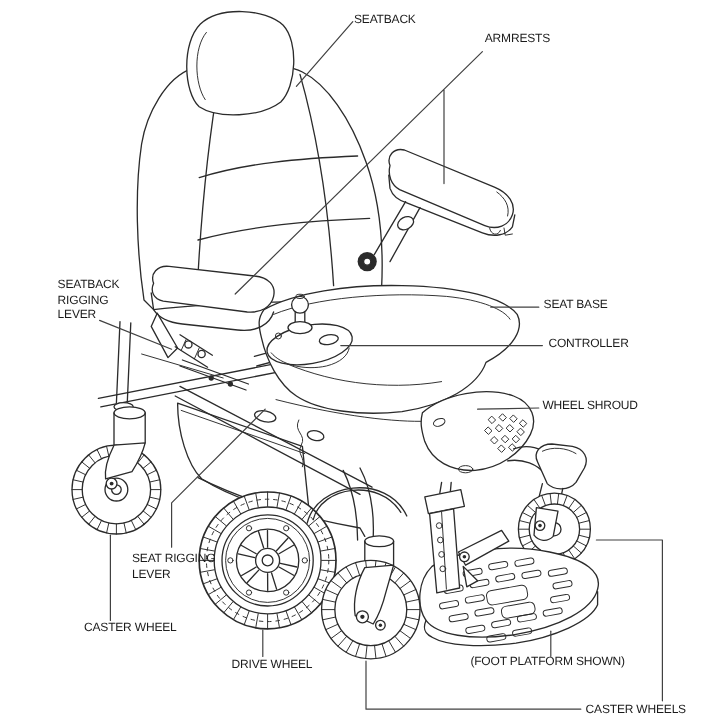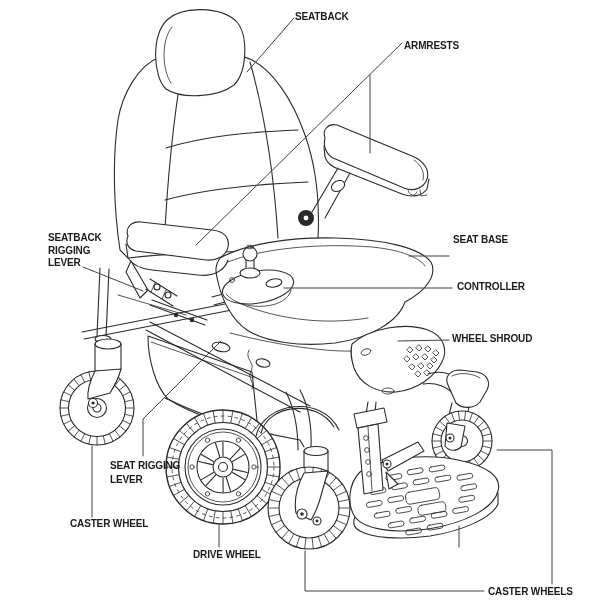--- a/index.html
+++ b/index.html
@@ -1,19 +1,19 @@
 <!DOCTYPE html>
 <html><head>
 <meta charset="utf-8">
 <style>
   html,body{margin:0;padding:0}
   body{width:600px;height:600px;position:relative;background:#ffffff;overflow:hidden;
        font-family:"Liberation Sans","DejaVu Sans",sans-serif}
   #art{position:absolute;left:0;top:0}
-  .label{position:absolute;font-size:10px;font-weight:700;color:#1b1b1b;
+  .label{position:absolute;font-size:10px;font-weight:400;color:#1b1b1b;
          letter-spacing:-0.15px;white-space:nowrap;line-height:12.5px}
   .lh14{line-height:14px}
   svg .w{fill:#ffffff}
   svg .d{fill:#2b2b2b;stroke:none}
   svg .t{stroke-width:.8}
   svg .lead{stroke:#414141;stroke-width:1;fill:none}
 </style>
 </head>
 <body>
 
@@ -369,30 +369,31 @@
       <path d="M 221,341 L 143,419 L 143,456"></path>
       <path d="M 92,446 L 92,517"></path>
       <path d="M 219,525 L 219,547"></path>
       <path d="M 459,526 L 459,547"></path>
       <path d="M 305,551 L 305,591 L 484,591 M 497,450 L 552,450 L 552,584"></path>
     </g>
   </g>
 </svg>
 
 <div class="label" style="left:295px;top:11px">SEATBACK</div>
-<div class="label" style="left:404px;top:40px">ARMRESTS</div>
+<div class="label" style="left:404px;top:27px">ARMRESTS</div>
 <div class="label" style="left:48px;top:232px">
   <div>SEATBACK</div>
   <div>RIGGING</div>
   <div>LEVER</div>
 </div>
-<div class="label" style="left:453px;top:234px">SEAT BASE</div>
+<div class="label" style="left:453px;top:249px">SEAT BASE</div>
 <div class="label" style="left:457px;top:281px">CONTROLLER</div>
 <div class="label" style="left:452px;top:333px">WHEEL SHROUD</div>
 <div class="label lh14" style="left:110px;top:459px">
   <div>SEAT RIGGING</div>
   <div>LEVER</div>
 </div>
 <div class="label" style="left:70px;top:518px">CASTER WHEEL</div>
 <div class="label" style="left:193px;top:549px">DRIVE WHEEL</div>
 <div class="label lh14" style="left:392px;top:545px">
+  <div>(FOOT PLATFORM SHOWN)</div>
 </div>
 <div class="label" style="left:488px;top:586px">CASTER WHEELS</div>
 
 </body></html>

